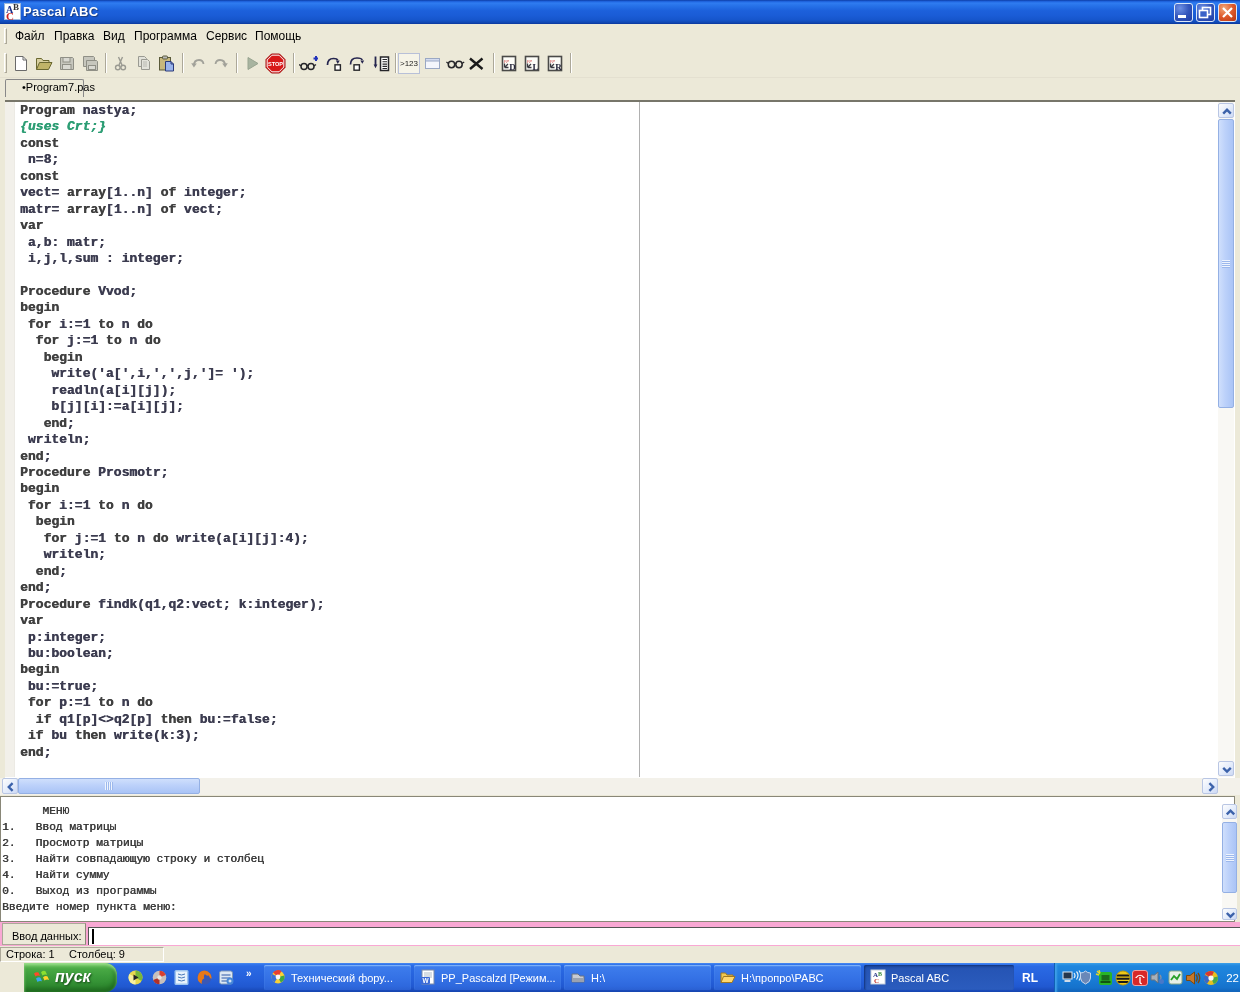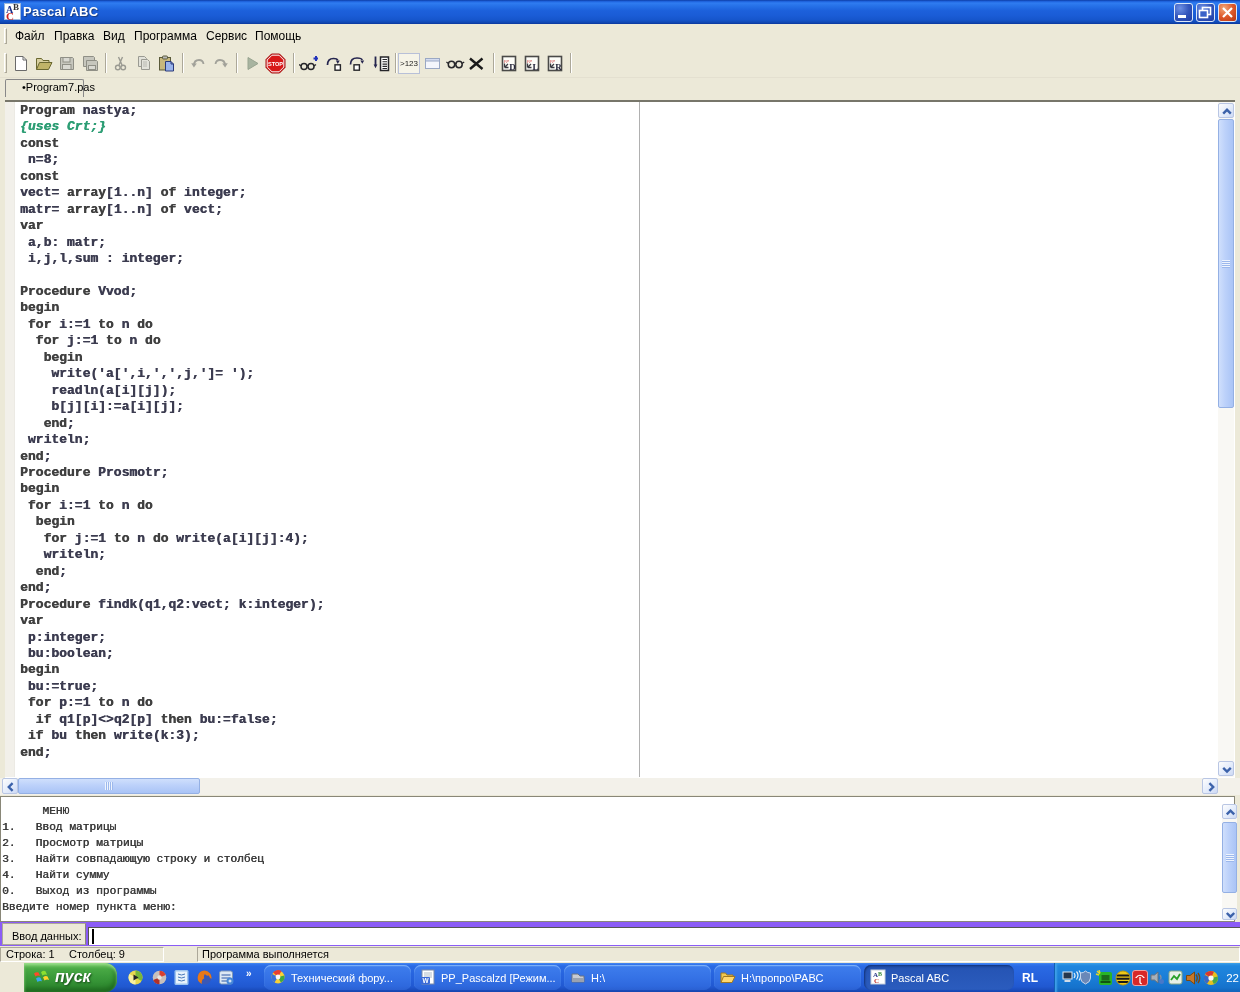--- a/index.html
+++ b/index.html
@@ -54,42 +54,42 @@
 #vsb2 { position:absolute; left:1222px; top:804px; width:15px; height:116px; background:#f9f8f4; }
 
 
 #hscroll { position:absolute; left:0; top:778px; width:1240px; height:17px; background:#f3f1ea; }
 
 
 #output { left:0; top:796px; width:1235px; height:126px; background:#fff; border:1px solid #898778; }
 #outtext { position:absolute; left:1px; top:7px; font-family:"Liberation Mono",monospace; font-size:11.2px; line-height:15.95px; color:#3a3a3a; white-space:pre; text-shadow:0.4px 0 0 currentColor; }
 
 
-#inputrow { left:0; top:922px; width:1240px; height:24px; background:#8b5cf6; }
+#inputrow { left:0; top:922px; width:1240px; height:24px; background:#f9a8d4; }
 #inputrow .label { position:absolute; left:2px; top:1px; width:84px; height:22px; font-size:11px; color:#000; padding:6px 0 0 9px; border:1px solid #aca899; border-right:1px solid #8a8878; background:#ECE9D8;}
 #inputrow .field { position:absolute; left:88px; top:5px; width:1152px; height:18px; background:#fff; border-top:1px solid #555; border-left:1px solid #555; }
 #inputrow .caret { position:absolute; left:92px; top:7px; width:2px; height:15px; background:#000; }
 
 
 #statusbar { left:0; top:946px; width:1240px; height:17px; background:#ECE9D8; font-size:11px; color:#000; }
 #statusbar .c1 { position:absolute; left:0; top:1px; width:164px; height:15px; border:1px solid; border-color:#aca899 #fff #fff #aca899; padding:0 0 0 3px;}
 #statusbar .c2 { position:absolute; left:197px; top:1px; width:1043px; height:15px; border:1px solid; border-color:#aca899 #fff #fff #aca899; padding:0 0 0 4px;}
 
 
 #taskbar { left:0; top:963px; width:1240px; height:29px;
   background: linear-gradient(180deg,#4A8CF0 0%,#3375EC 5%,#2A6AE4 12%,#2560DB 55%,#2058D0 82%,#1A4BBB 94%,#1545AE 100%);
   margin-left: 24px;
 }
 #startbtn { position:absolute; left:0; top:0; width:93px; height:29px; border-radius:0 12px 12px 0;
   background: linear-gradient(180deg,#6CC45E 0%,#48A844 22%,#3A9A3A 50%,#2F8A30 80%,#277427 100%);
   box-shadow: inset 0 2px 3px #9ee08e, inset -2px -3px 5px #1e6a1e;
   color:#fff; font-size:16px; font-weight:bold; font-style:italic; line-height:28px; text-shadow:1px 1px 2px #1a4a1a; padding-left:31px;
 }
 .qli { position:absolute; top:6px; width:17px; height:17px; }
-.taskbtn { position:absolute; top:2px; height:25px; border-radius:7px;
+.taskbtn { position:absolute; top:2px; height:25px; border-radius:2px;
   background: linear-gradient(180deg,#5B94F5 0%,#3D7CEC 8%,#3572E6 50%,#2E68DD 85%,#2A60D2 100%);
   box-shadow: inset 0 1px 1px #7fb2f8;
   color:#fff; font-size:11px; padding:7px 4px 0 27px; white-space:nowrap; overflow:hidden;
 }
 .taskbtn.active { background: linear-gradient(180deg,#1E4CA8 0%,#2655B5 20%,#2B5CBE 100%); box-shadow: inset 1px 1px 2px #12337a; }
 .tbicon { position:absolute; left:6px; top:4px; width:16px; height:16px; }
 #tray { position:absolute; left:1030px; top:0; width:210px; height:29px;
   background: linear-gradient(180deg,#2B93E6 0%,#1F86DE 12%,#1A7ED8 50%,#1572CC 85%,#1162B8 100%);
   border-left:1px solid #1060B4; box-shadow: inset 2px 1px 2px #3FA0E8;
 }
@@ -372,21 +372,20 @@
   <div class="label">Ввод данных:</div>
   <div class="field"></div>
   <div class="caret"></div>
 </div>
 
 <div id="statusbar" class="abs">
   <div class="c1">
       <span style="position:absolute;left:5px">Строка: 1</span>
       <span style="position:absolute;left:68px">Столбец: 9</span>
     </div>
-  <div class="c2">Программа выполняется</div>
 </div>
 
 <div id="taskbar" class="abs">
   <div id="startbtn"><svg style="position:absolute;left:9px;top:6px" width="19" height="17" viewBox="0 0 19 17">
         <path d="M1 4.5 q2.5-2 4.5-1 l1.5 3.5 q-2.5-1-4.5 0.5 z" fill="#ff4a28"></path>
         <path d="M8 3.2 q2.5-2 4.5-1 l1.6 3.6 q-2.5-0.8-4.6 0.6 z" fill="#8adf30"></path>
         <path d="M3 9.5 q2.5-1.8 4.5-0.8 l1.5 3.6 q-2.5-1-4.5 0.6 z" fill="#38a8f0"></path>
         <path d="M10 8.2 q2.5-1.8 4.6-0.8 l1.5 3.6 q-2.6-1-4.6 0.6 z" fill="#ffd428"></path>
       </svg>пуск</div>
   <svg class="qli" style="left:103px" width="17" height="17">

